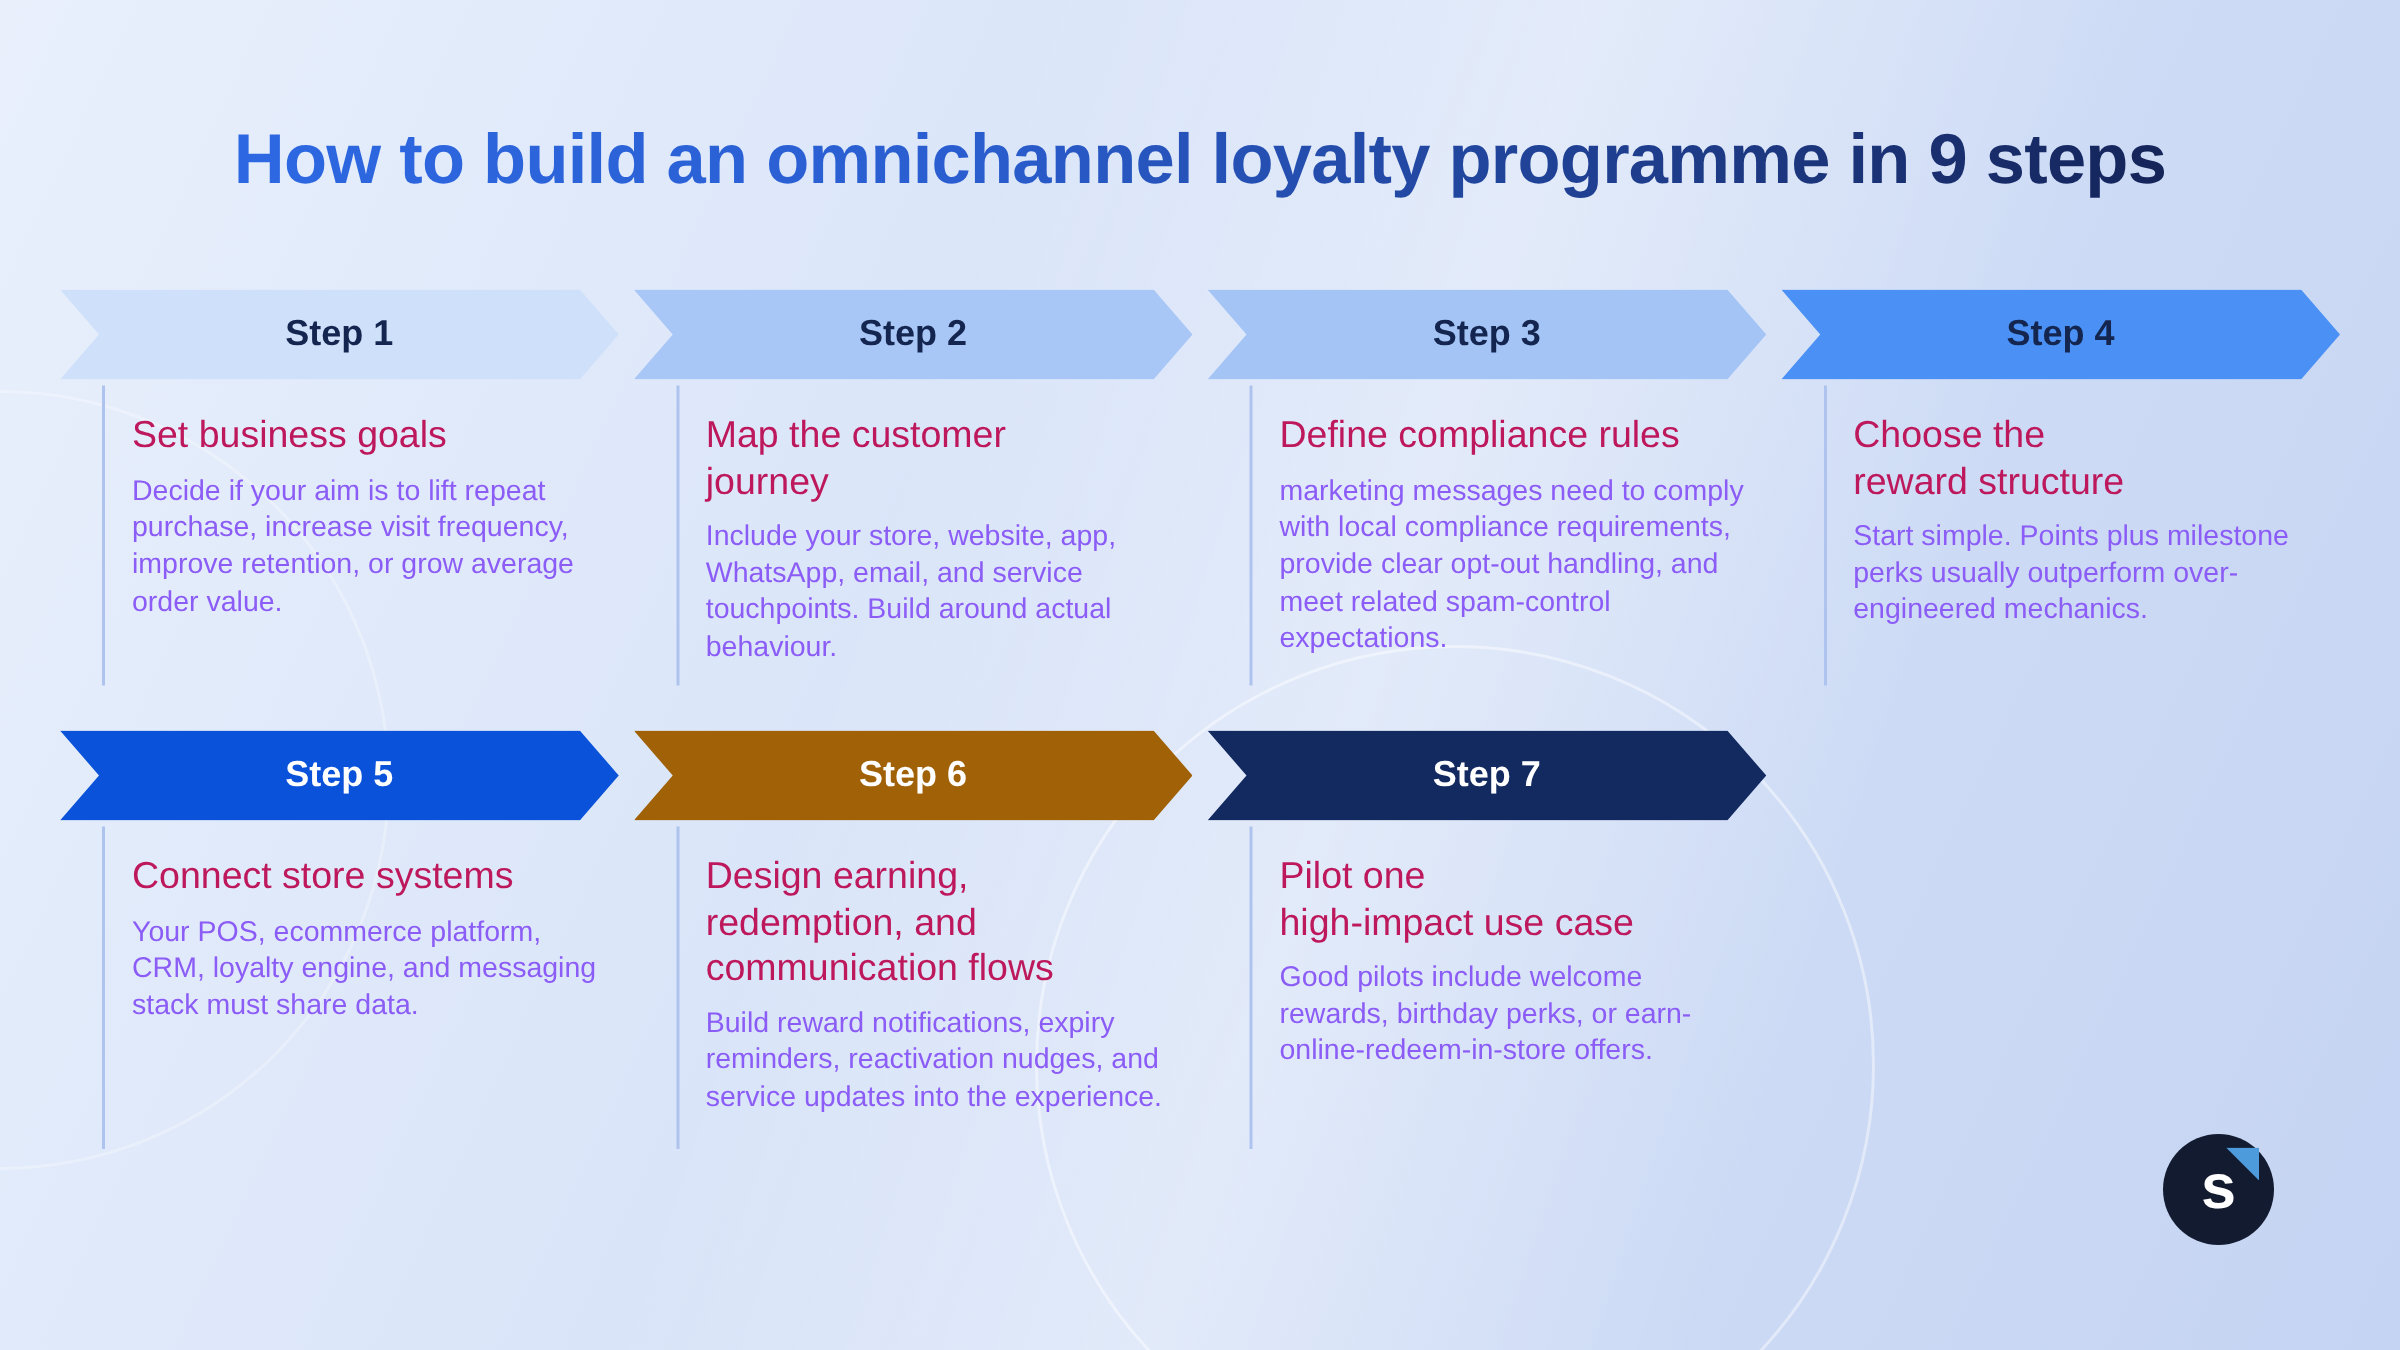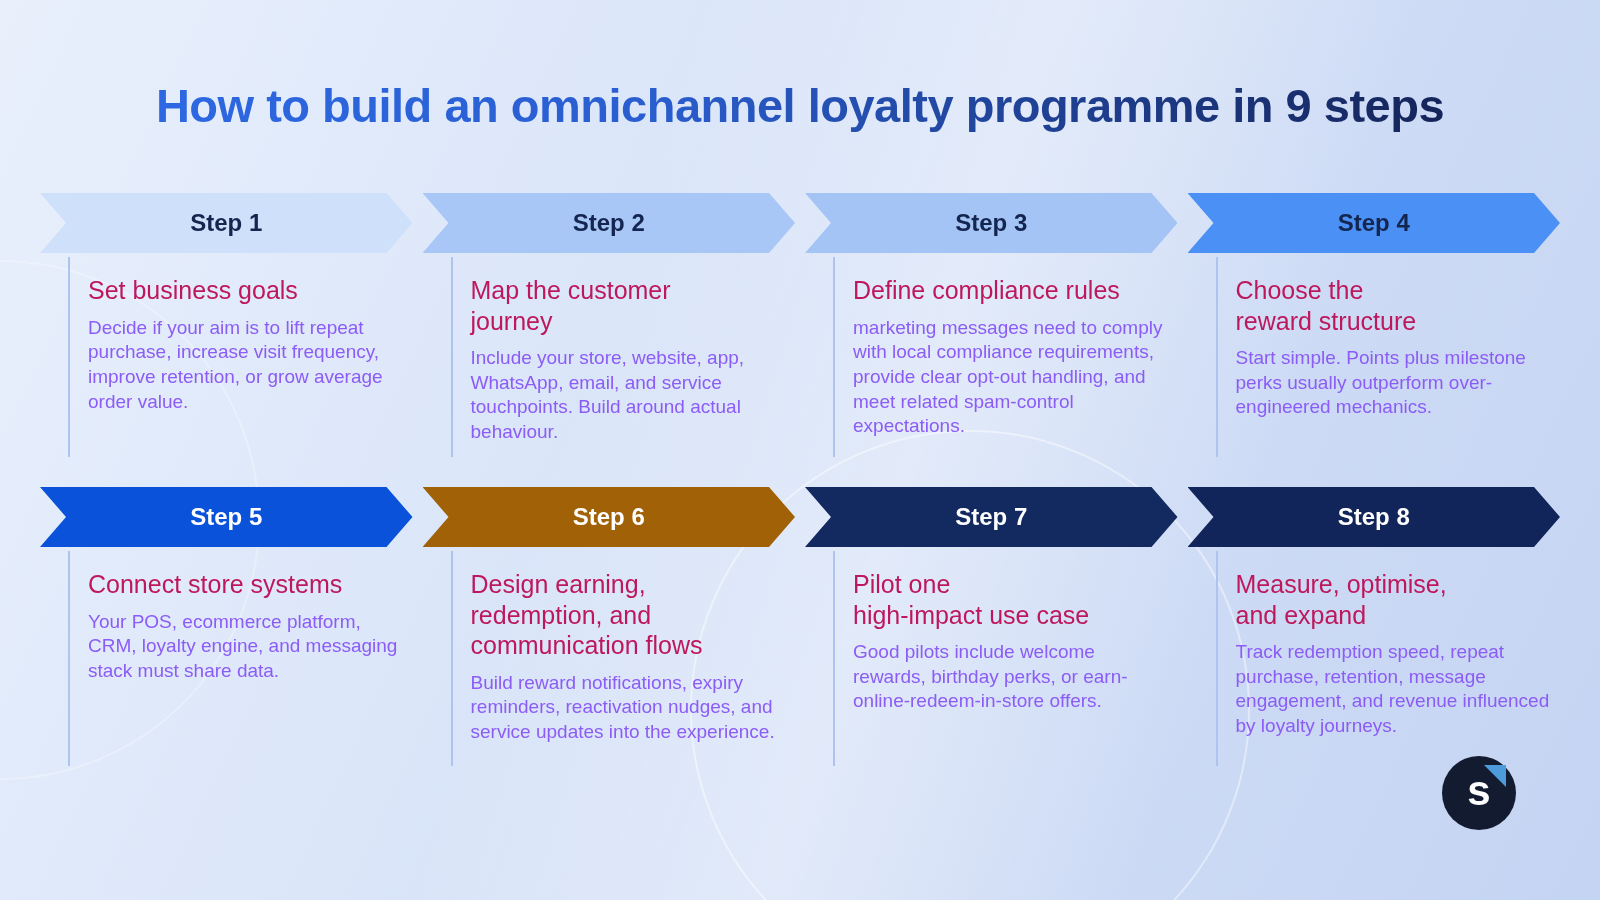--- a/index.html
+++ b/index.html
@@ -149,30 +149,20 @@
     <div class="step-col">
       <div class="banner" style="background: rgb(19, 42, 97); color: rgb(255, 255, 255);">
           <span>Step 7</span>
         </div>
       <div class="text-block">
         <div class="step-heading">Pilot one
 high-impact use case</div>
         <div class="step-body">Good pilots include welcome rewards, birthday perks, or earn-online-redeem-in-store offers.</div>
       </div>
     </div>
-    <div class="step-col">
-      <div class="banner" style="background: rgb(18, 37, 90); color: rgb(255, 255, 255);">
-          <span>Step 8</span>
-        </div>
-      <div class="text-block">
-        <div class="step-heading">Measure, optimise,
-and expand</div>
-        <div class="step-body">Track redemption speed, repeat purchase, retention, message engagement, and revenue influenced by loyalty journeys.</div>
-      </div>
-    </div>
   </div>
 
 </div>
 
 <div class="logo">
   <span class="logo-letter">s</span>
   <span class="logo-triangle"></span>
 </div>
 
 </body></html>

